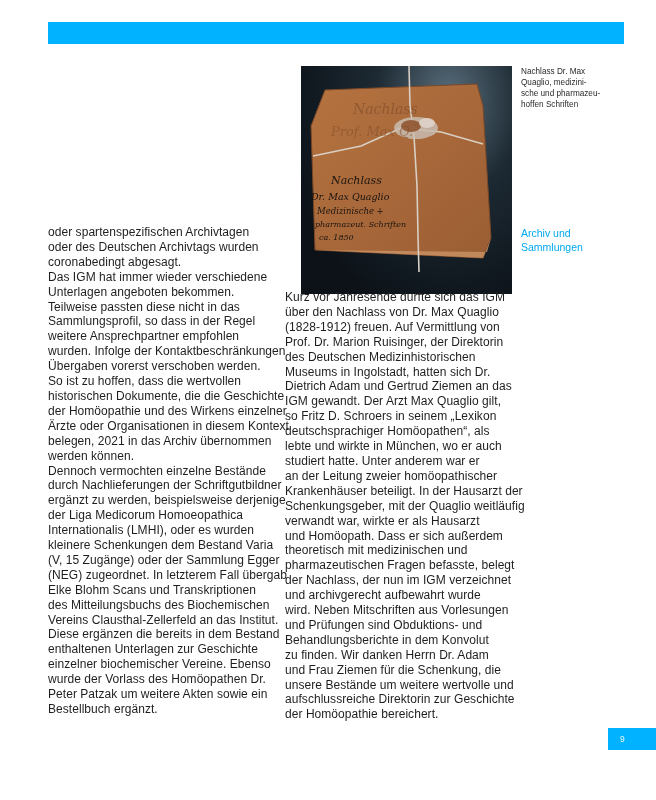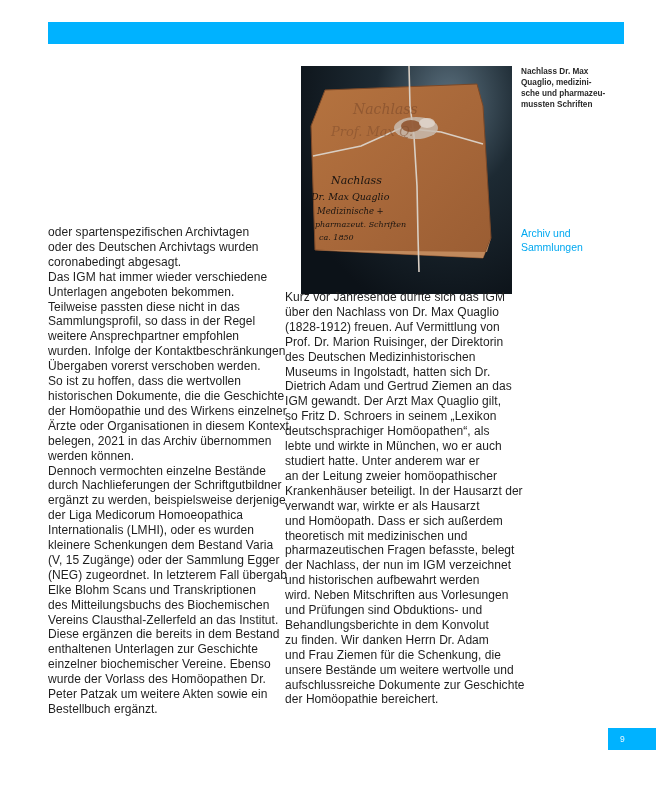--- a/index.html
+++ b/index.html
@@ -4,21 +4,21 @@
   <style>
     html, body { margin: 0; padding: 0; background: #ffffff; }
     body { width: 656px; height: 800px; position: relative; overflow: hidden;
            font-family: "Liberation Sans", "DejaVu Sans", sans-serif; color: #1e1e1e; }
     .top-bar { position: absolute; left: 48px; top: 22px; width: 576px; height: 22px; background: #00b2ff; }
     .col { position: absolute; font-size: 12px; line-height: 14.9px; letter-spacing: 0.05px; }
     .col-left { left: 48px; top: 225px; width: 232px; }
     .col-mid { left: 285px; top: 290px; width: 232px; }
     .col .line { display: block; white-space: nowrap; }
     .caption { position: absolute; left: 521px; top: 66px; width: 110px; font-size: 8.2px; line-height: 11px; color: #2a2a2a; }
-    .caption .line { display: block; white-space: nowrap; font-weight: bold; }
+    .caption .line { display: block; white-space: nowrap; }
     .section-label { position: absolute; left: 521px; top: 226px; font-size: 10.5px; line-height: 14px; font-weight: normal; color: #00a8f0; }
     .section-label .line { display: block; }
     .photo { position: absolute; left: 301px; top: 66px; width: 211px; height: 228px; overflow: hidden;
              background: radial-gradient(ellipse at 70% 15%, #5a6f7d 0%, #1d2a33 35%, #0c1218 80%); }
     .photo svg { display: block; }
     .page-badge { position: absolute; left: 608px; top: 728px; width: 48px; height: 22px; background: #00b2ff;
                   color: #e8f7ff; font-size: 8.5px; line-height: 22px; padding-left: 12px; box-sizing: border-box; }
   </style>
 </head>
 <body>
@@ -52,21 +52,21 @@
       <text x="14" y="161" font-size="8">pharmazeut. Schriften</text>
       <text x="18" y="174" font-size="8">ca. 1850</text>
     </g>
   </svg>
 </div>
 
 <div class="caption">
   <span class="line">Nachlass Dr. Max</span>
   <span class="line">Quaglio, medizini-</span>
   <span class="line">sche und pharmazeu-</span>
-  <span class="line">mussten Schriften</span>
+  <span class="line">hoffen Schriften</span>
 </div>
 
 <div class="section-label">
   <span class="line">Archiv und</span>
   <span class="line">Sammlungen</span>
 </div>
 
 <div class="col col-left">
   <span class="line">oder spartenspezifischen Archivtagen</span>
   <span class="line">oder des Deutschen Archivtags wurden</span>
@@ -111,31 +111,32 @@
   <span class="line">des Deutschen Medizinhistorischen</span>
   <span class="line">Museums in Ingolstadt, hatten sich Dr.</span>
   <span class="line">Dietrich Adam und Gertrud Ziemen an das</span>
   <span class="line">IGM gewandt. Der Arzt Max Quaglio gilt,</span>
   <span class="line">so Fritz D. Schroers in seinem „Lexikon</span>
   <span class="line">deutschsprachiger Homöopathen“, als</span>
   <span class="line">lebte und wirkte in München, wo er auch</span>
   <span class="line">studiert hatte. Unter anderem war er</span>
   <span class="line">an der Leitung zweier homöopathischer</span>
   <span class="line">Krankenhäuser beteiligt. In der Hausarzt der</span>
+  <span class="line">Schenkungsgeber, mit der Quaglio weitläufig</span>
   <span class="line">verwandt war, wirkte er als Hausarzt</span>
   <span class="line">und Homöopath. Dass er sich außerdem</span>
   <span class="line">theoretisch mit medizinischen und</span>
   <span class="line">pharmazeutischen Fragen befasste, belegt</span>
   <span class="line">der Nachlass, der nun im IGM verzeichnet</span>
-  <span class="line">und historischen aufbewahrt werden</span>
+  <span class="line">und archivgerecht aufbewahrt wurde</span>
   <span class="line">wird. Neben Mitschriften aus Vorlesungen</span>
   <span class="line">und Prüfungen sind Obduktions- und</span>
   <span class="line">Behandlungsberichte in dem Konvolut</span>
   <span class="line">zu finden. Wir danken Herrn Dr. Adam</span>
   <span class="line">und Frau Ziemen für die Schenkung, die</span>
   <span class="line">unsere Bestände um weitere wertvolle und</span>
-  <span class="line">aufschlussreiche Dokumente zur Geschichte</span>
+  <span class="line">aufschlussreiche Direktorin zur Geschichte</span>
   <span class="line">der Homöopathie bereichert.</span>
 </div>
 
 <div class="page-badge">
   <span>9</span>
 </div>
 
 </body></html>

